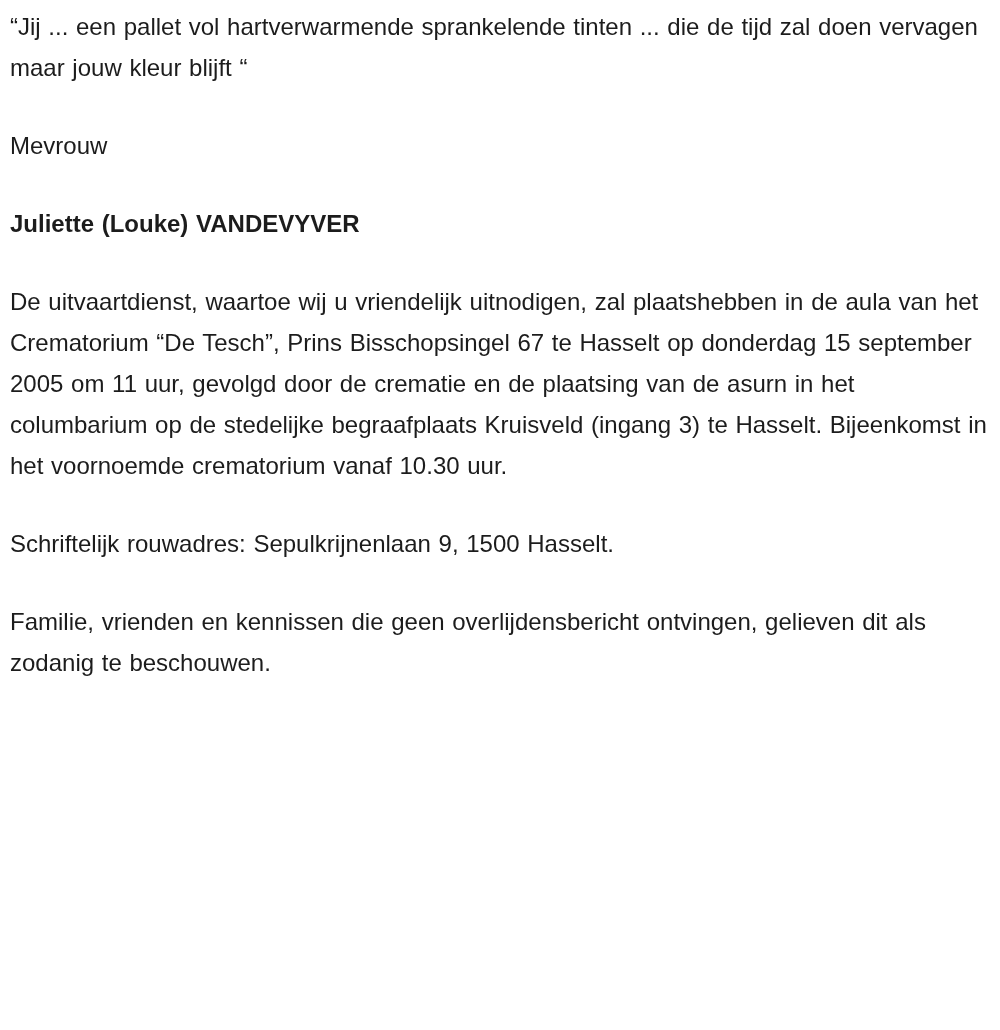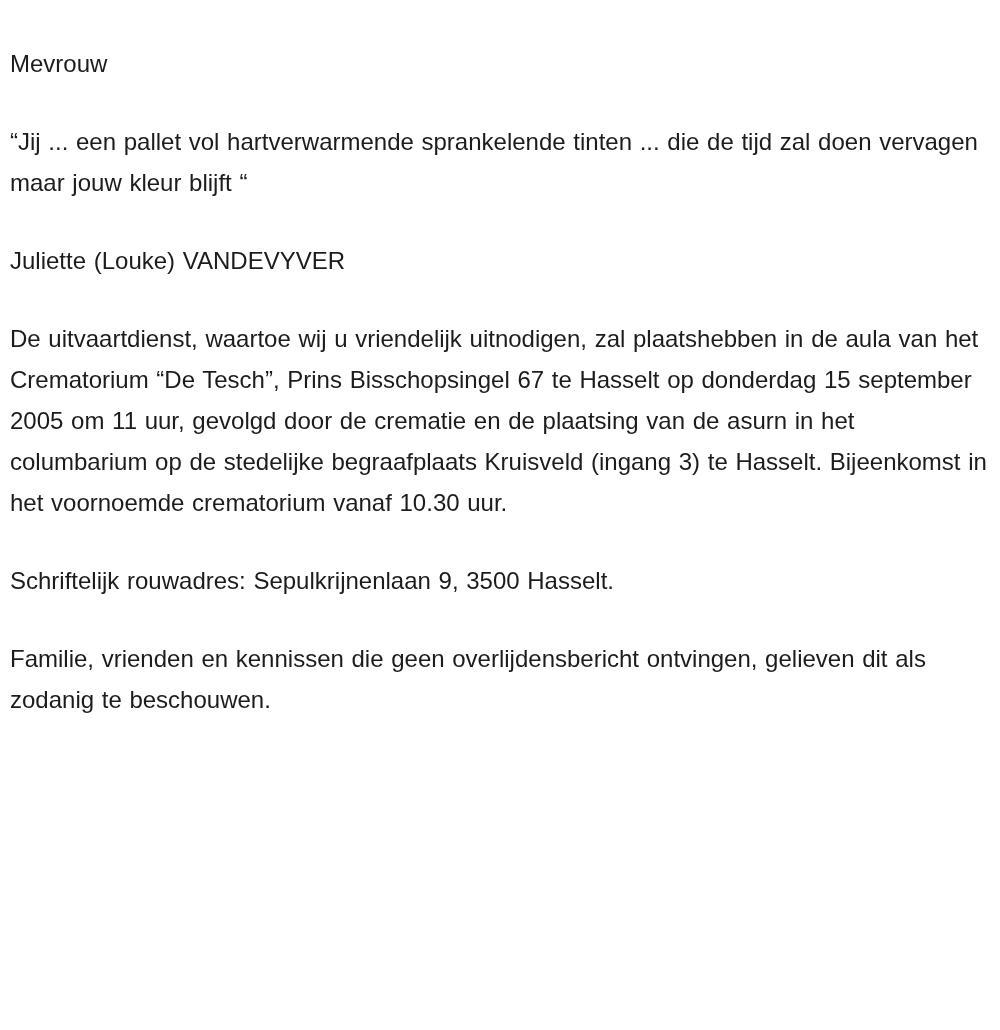--- a/index.html
+++ b/index.html
@@ -29,35 +29,35 @@
     word-spacing: 1px;
   }
   .para + .para {
     margin-top: 37px;
   }
   .salutation {
     margin-top: 37px;
   }
   .deceased-name {
     margin-top: 8px;
-    font-weight: 400;
+    font-weight: 700;
   }
 </style>
 </head>
 <body>
 
 <div class="page">
 
+  <p class="para quote">“Jij ... een pallet vol hartverwarmende sprankelende tinten ... die de tijd zal doen vervagen maar jouw kleur blijft “</p>
+
   <p class="para salutation">Mevrouw</p>
-
-  <p class="para quote">“Jij ... een pallet vol hartverwarmende sprankelende tinten ... die de tijd zal doen vervagen maar jouw kleur blijft “</p>
 
   <p class="para deceased-name">Juliette (Louke) VANDEVYVER</p>
 
 
   <p class="para">De uitvaartdienst, waartoe wij u vriendelijk uitnodigen, zal plaatshebben in de aula van het Crematorium “De Tesch”, Prins Bisschopsingel 67 te Hasselt op donderdag 15 september 2005 om 11 uur, gevolgd door de crematie en de plaatsing van de asurn in het columbarium op de stedelijke begraafplaats Kruisveld (ingang 3) te Hasselt. Bijeenkomst in het voornoemde crematorium vanaf 10.30 uur.</p>
 
 
-  <p class="para">Schriftelijk rouwadres: Sepulkrijnenlaan 9, 3500 Hasselt.</p>
+  <p class="para">Schriftelijk rouwadres: Sepulkrijnenlaan 9, 1500 Hasselt.</p>
 
   <p class="para">Familie, vrienden en kennissen die geen overlijdensbericht ontvingen, gelieven dit als zodanig te beschouwen.</p>
 
 </div>
 
 </body></html>

